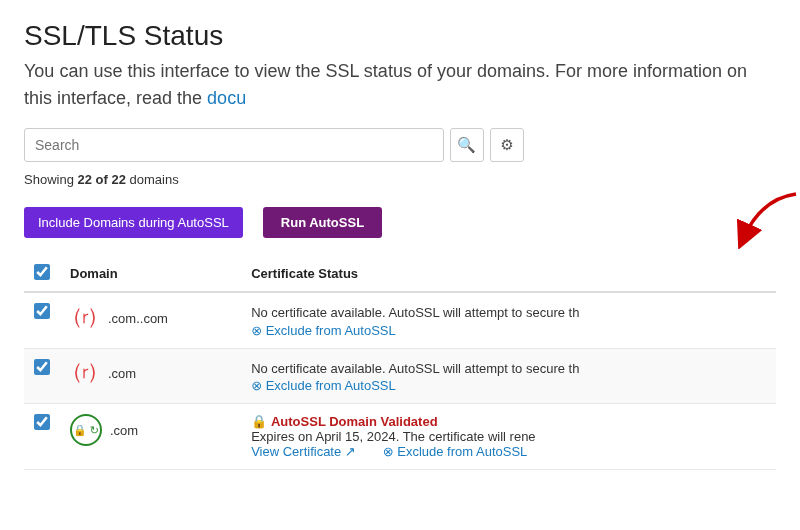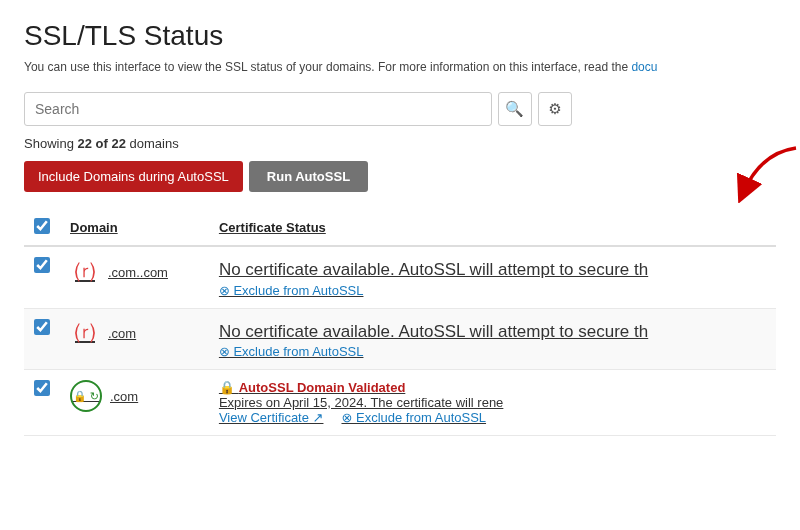--- a/index.html
+++ b/index.html
@@ -13,103 +13,103 @@
       min-height: 530px;
       overflow: hidden;
     }
     h1 {
       font-size: 28px;
       font-weight: normal;
       color: #222;
       margin-bottom: 6px;
     }
     .description {
-      font-size: 12px;
+      font-size: 18px;
       color: #444;
       margin-bottom: 16px;
       line-height: 1.5;
     }
     .description a {
       color: #1a7bbf;
       text-decoration: none;
     }
     .search-bar {
       display: flex;
       align-items: center;
       margin-bottom: 10px;
       gap: 6px;
     }
     .search-input {
       border: 1px solid #ccc;
       border-radius: 3px;
       padding: 6px 10px;
       font-size: 14px;
       color: #999;
-      width: 468px;
+      width: 420px;
       height: 34px;
       outline: none;
     }
     .icon-btn {
       background: none;
       border: 1px solid #ccc;
       border-radius: 3px;
       width: 34px;
       height: 34px;
       cursor: pointer;
       display: flex;
       align-items: center;
       justify-content: center;
       font-size: 15px;
       color: #555;
     }
     .showing-text {
       font-size: 13px;
-      margin-bottom: 10px;
+      margin-bottom: 20px;
       color: #333;
     }
     .showing-text strong { font-weight: bold; }
     .action-buttons {
       display: flex;
       gap: 6px;
       margin-bottom: 18px;
       align-items: center;
       position: relative;
     }
     .btn-blue {
-      background: #b91c1c;
+      background: #6d28d9;
       color: #fff;
       border: none;
       border-radius: 3px;
       padding: 8px 14px;
       font-size: 13px;
       cursor: pointer;
       white-space: nowrap;
     }
     .btn-run {
-      background: #737373;
+      background: #701a75;
       color: #fff;
       border: none;
       border-radius: 3px;
       padding: 8px 18px;
       font-size: 13px;
       cursor: pointer;
       font-weight: bold;
+      margin-left: 14px;
     }
     .arrow-indicator {
       position: absolute;
       right: -30px;
       top: -18px;
       width: 80px;
       height: 60px;
     }
     table {
       width: 100%;
       border-collapse: collapse;
       font-size: 13px;
-      text-decoration: underline;
     }
     thead tr {
       border-bottom: 2px solid #ddd;
     }
     thead th {
       padding: 8px 10px;
       text-align: left;
       font-weight: bold;
       color: #222;
     }
@@ -142,21 +142,21 @@
     .icon-blocked {
       color: #e04040;
       font-size: 20px;
     }
     .domain-name {
       color: #333;
       font-size: 13px;
     }
     .cert-status-text {
       color: #333;
-      font-size: 17px;
+      font-size: 13px;
       line-height: 1.5;
     }
     .cert-status-green {
       color: #b91c1c;
       font-weight: bold;
     }
     .cert-expires {
       color: #333;
       font-size: 13px;
     }
@@ -166,21 +166,21 @@
       font-size: 13px;
     }
     .view-cert-link {
       color: #1a7bbf;
       text-decoration: none;
       font-size: 13px;
       margin-right: 8px;
     }
     .links-row {
       display: flex;
-      gap: 10px;
+      gap: 19px;
       align-items: center;
       flex-wrap: wrap;
     }
     .domain-col {
       display: flex;
       align-items: center;
       gap: 8px;
     }
     .padlock-icon {
       display: inline-flex;

